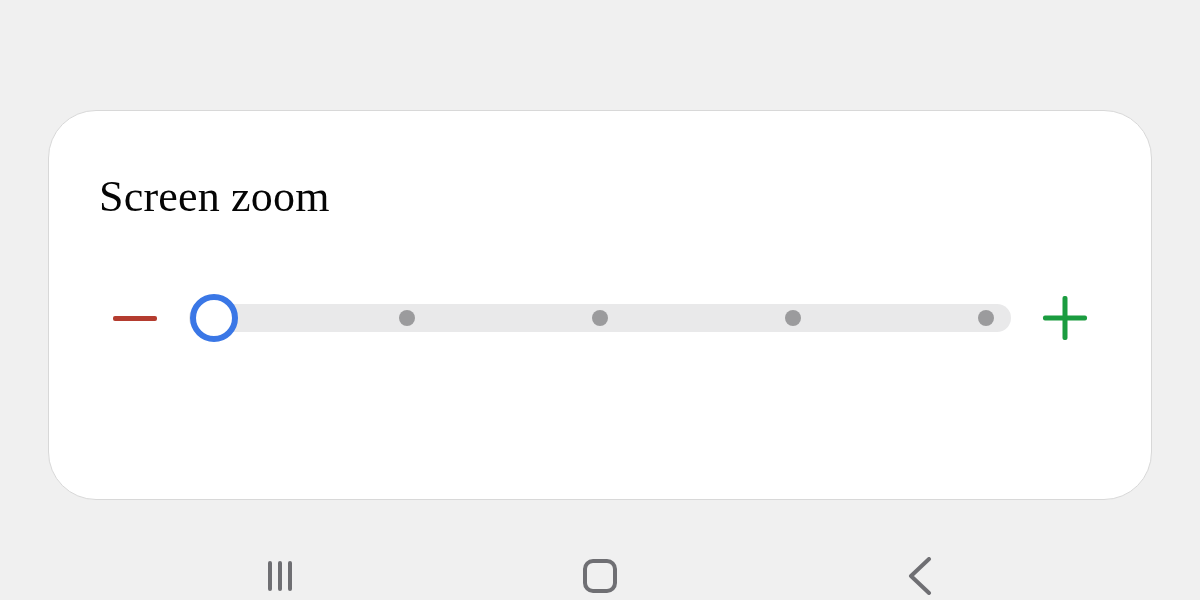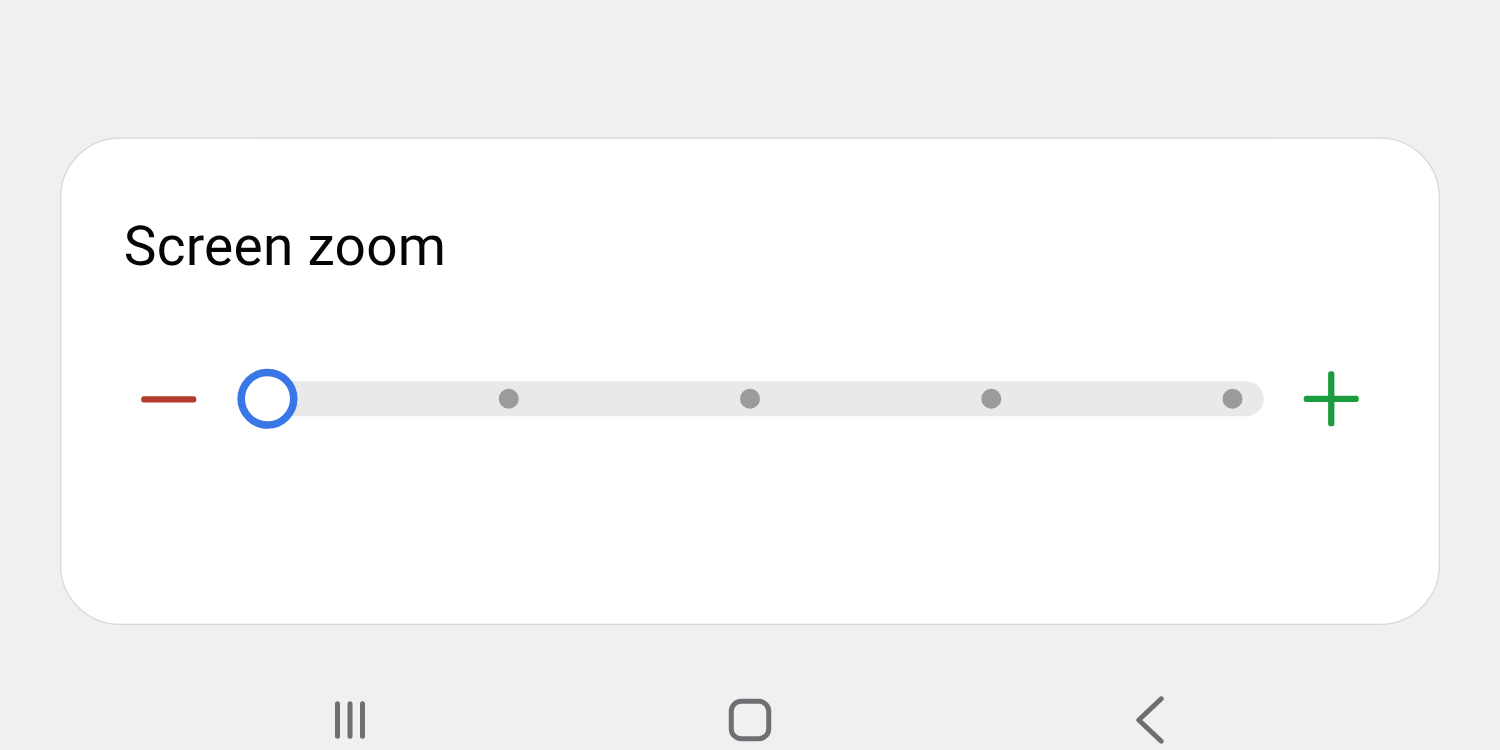--- a/index.html
+++ b/index.html
@@ -15,20 +15,21 @@
   .card {
     position: absolute;
     left: 48px;
     right: 48px;
     top: 110px;
     height: 390px;
     background: #ffffff;
     border: 1px solid #d8d8d8;
     border-radius: 48px;
     padding: 60px 50px 40px 50px;
+    font-family: Liberation Serif, serif;
   }
   .title {
     font-size: 44px;
     font-weight: 400;
     color: #050505;
     margin: 0 0 70px 0;
     letter-spacing: 0.2px;
   }
   .slider-row {
     display: flex;

